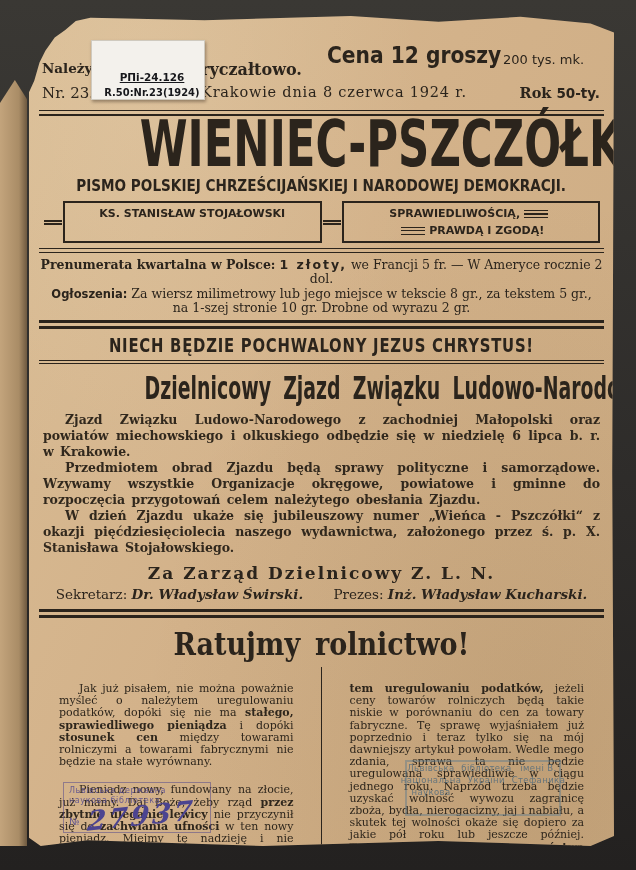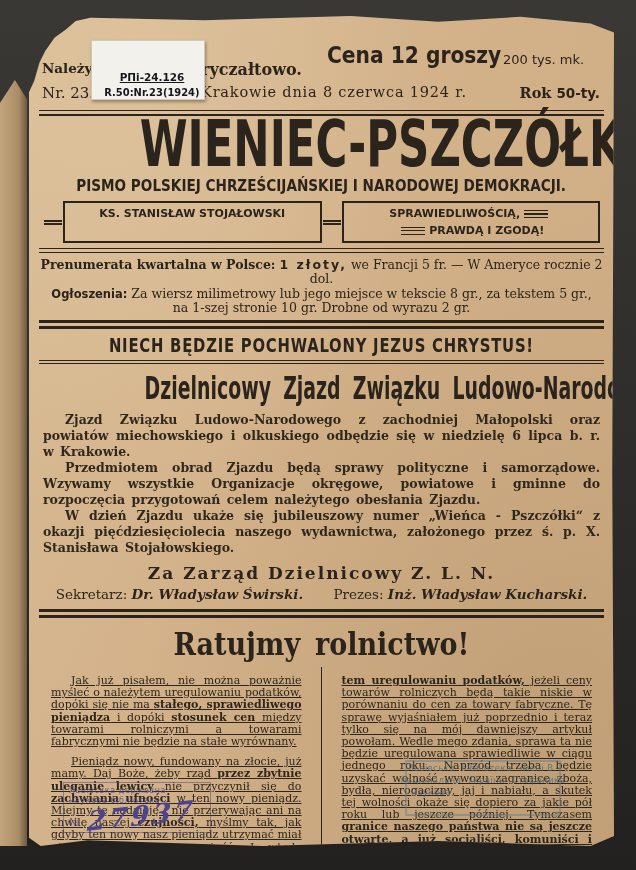--- a/index.html
+++ b/index.html
@@ -75,21 +75,21 @@
   .sig{text-align:center;font-weight:bold;font-size:17px;letter-spacing:2px;margin-top:7px;}
   .off{text-align:center;font-size:13.5px;margin:3px 0 7px;}
   .off .nm{font-style:italic;font-weight:bold;}
   .off .lb2{margin-left:26px;}
   
   .t2{text-align:center;margin:8px 0 4px;}
   .t2 span{font-weight:bold;font-size:30px;word-spacing:6px;transform:scale(.9,1.08);transform-origin:center;}
   .cols{display:flex;margin:6px 14px 0;font-size:11px;line-height:12.2px;text-align:justify;color:#2e261c;}
   .col-l{flex:1 1 50%;padding-right:11px;}
   .col-r{flex:1 1 50%;padding-left:12px;border-left:1.5px solid #2b241c;}
-  .cols p{margin:8px;text-indent:20px;text-decoration:underline;}
+  .cols p{margin:16px;text-indent:20px;}
   .cols p.noindent{text-indent:0;}
   
   .stamp-l{position:absolute;left:34px;top:766px;width:136px;height:46px;overflow:visible;
     border:1px solid rgba(76,66,140,.5);color:#4c4490;padding:3px 5px 0;
     font-family:"DejaVu Sans",sans-serif;}
   .stamp-l .sl-line{font-size:8px;letter-spacing:.6px;line-height:9.5px;opacity:.8;}
   .sl-numrow{margin-top:1px;}
   .sl-no{font-size:10px;opacity:.8;}
   .sl-num{display:inline-block;font-family:"DejaVu Serif",serif;font-style:italic;font-weight:bold;
     font-size:27px;letter-spacing:3px;margin-left:8px;margin-top:-6px;

